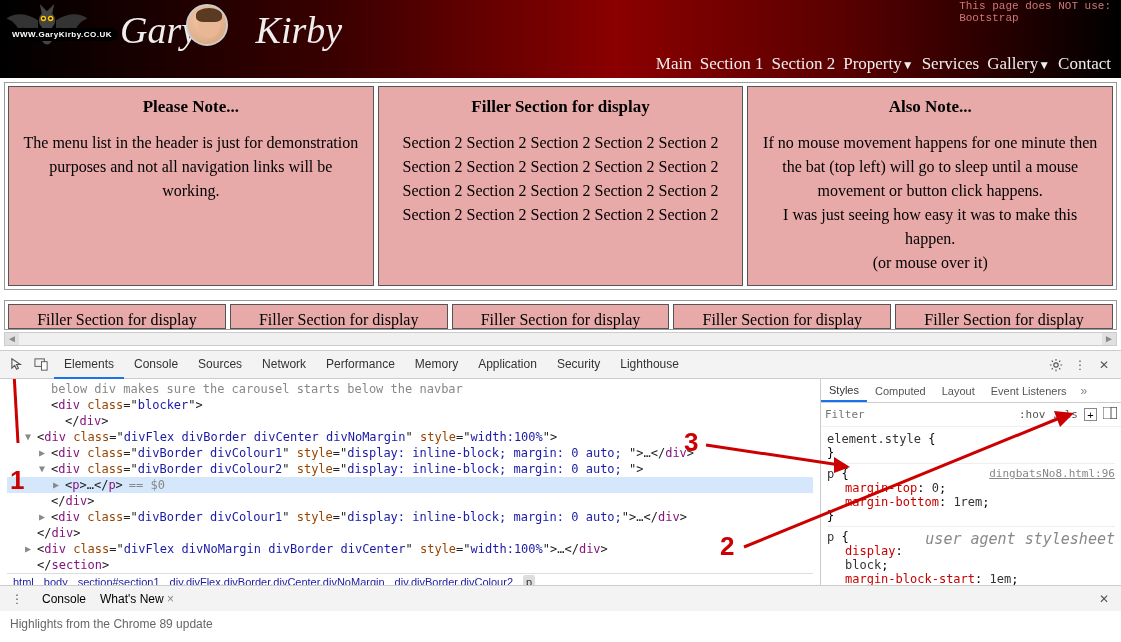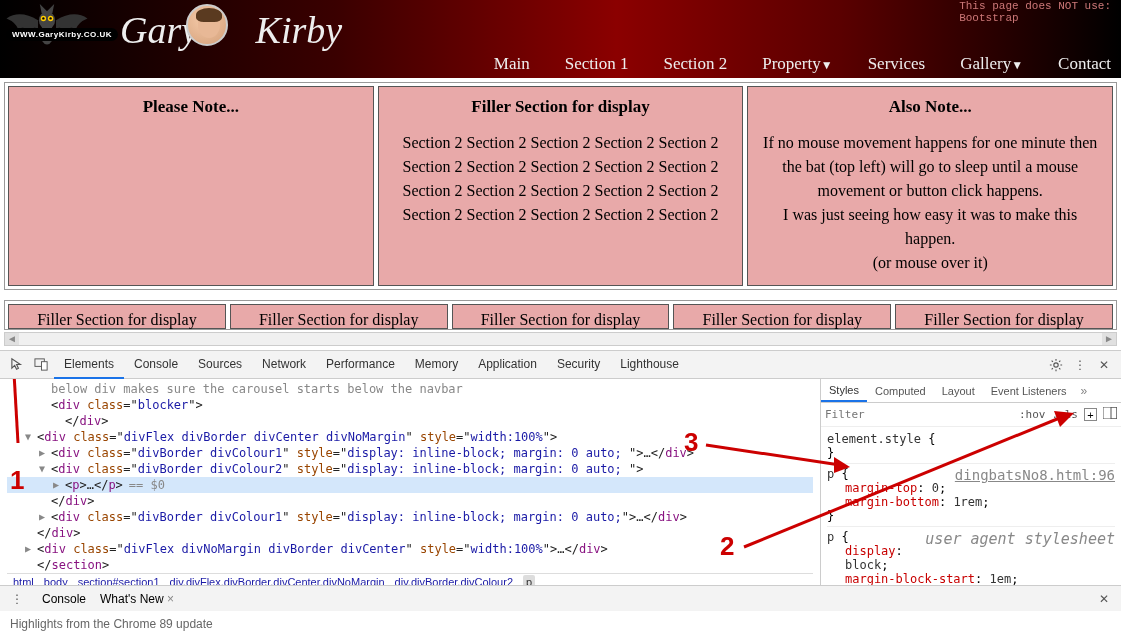--- a/index.html
+++ b/index.html
@@ -9,21 +9,21 @@
   height: 78px; position: relative; color: #fff;
 }
 .bat-logo { position: absolute; left: 2px; top: 2px; width: 95px; }
 .bat-svg { width: 90px; height: 50px; }
 .url-banner { position: absolute; left: 4px; top: 26px; background: #000; color: #fff; font-size: 8px; padding: 2px 6px; border-radius: 8px; font-family: Arial; font-weight: bold; letter-spacing: 0.5px; }
 .script-name { position: absolute; left: 120px; top: 8px; font-family: 'Brush Script MT', cursive; font-size: 38px; font-style: italic; color: #eee; }
 .avatar { position: absolute; left: 186px; top: 4px; width: 42px; height: 42px; border-radius: 50%; background: radial-gradient(circle at 40% 35%, #f4c9a8, #d4a07a); border: 2px solid #ccc; overflow: hidden; }
 .avatar::before { content: ""; position: absolute; top: 6px; left: 10px; width: 22px; height: 26px; background: #e8b896; border-radius: 40% 40% 50% 50%; }
 .avatar::after { content: ""; position: absolute; top: 2px; left: 8px; width: 26px; height: 14px; background: #5a3a20; border-radius: 50% 50% 30% 30%; }
 .notice { position: absolute; right: 10px; top: 0px; font-family: 'Courier New', monospace; font-size: 11px; color: #c77; text-align: left; }
-.navbar { position: absolute; bottom: 4px; right: 10px; display: flex; gap: 35px; }
+.navbar { position: absolute; bottom: 4px; right: 10px; display: flex; gap: 8px; }
 .navbar a { color: #eee; text-decoration: none; font-size: 17px; font-family: Georgia, serif; cursor: pointer; }
 .dropdown-arrow { font-size: 12px; vertical-align: middle; }
 .content { padding: 4px; }
 .flex-row { display: flex; gap: 4px; border: 1px solid #999; padding: 3px; }
 .box { flex: 1; background: #e8a9a9; border: 1px solid #555; padding: 10px 12px; text-align: center; }
 .box h3 { font-weight: bold; margin-bottom: 14px; font-size: 17px; }
 .box p { font-size: 16px; line-height: 1.5; }
 .filler-row { display: flex; gap: 4px; border: 1px solid #999; padding: 3px 3px 0 3px; margin-top: 10px; overflow: hidden; height: 30px; }
 .filler-box { flex: 1; background: #e8a9a9; border: 1px solid #555; padding: 6px; text-align: center; font-size: 16px; white-space: nowrap; }
 .scroll-controls { display: flex; justify-content: space-between; background: #f0f0f0; border: 1px solid #ccc; height: 14px; margin-top: 2px; }
@@ -55,21 +55,21 @@
 .dt-styles-tab.active { border-bottom: 2px solid #1a73e8; color: #333; }
 .dt-more { padding: 0 6px; color: #888; }
 .dt-filter-row { display: flex; align-items: center; border-bottom: 1px solid #eee; height: 24px; padding: 0 4px; gap: 6px; }
 .dt-filter { flex: 1; border: none; font-size: 11px; color: #888; outline: none; font-family: Consolas, monospace; }
 .dt-hov-cls { font-size: 11px; color: #555; font-family: Consolas, monospace; cursor: pointer; }
 .dt-plus { border: 1px solid #888; width: 13px; height: 13px; font-size: 11px; display: flex; align-items: center; justify-content: center; cursor: pointer; }
 .dt-panel-btn { cursor: pointer; }
 .dt-rules { flex: 1; font-family: Consolas, monospace; font-size: 12px; padding: 2px 6px; overflow: hidden; }
 .dt-rule-block { border-bottom: 1px solid #eee; padding: 3px 0; position: relative; }
 .dt-selector { color: #333; }
-.dt-src { float: right; color: #888; font-size: 14px; text-decoration: underline; cursor: pointer; }
+.dt-src { float: right; color: #888; font-size: 11px; text-decoration: underline; cursor: pointer; }
 .dt-prop { padding-left: 18px; }
 .dt-prop-n { color: #c80000; }
 .dt-prop-v { color: #333; }
 .dt-ua { float: right; color: #888; font-size: 15px; font-style: italic; }
 .dt-bottom { border-top: 1px solid #ccc; display: flex; align-items: center; height: 26px; padding: 0 6px; gap: 14px; background: #f3f3f3; }
 .dt-btab { font-size: 12px; cursor: pointer; }
 .dt-btab.active::after { content: " ×"; color: #888; }
 .dt-footer { padding: 6px 10px; font-size: 12px; color: #666; }
 .annotation { position: absolute; font-weight: bold; color: #c00; font-size: 26px; font-family: Arial; pointer-events: none; }
 .arrow-svg { position: absolute; pointer-events: none; }
@@ -109,20 +109,21 @@
       <a>Services</a>
       <a>Gallery<span class="dropdown-arrow">▼</span></a>
       <a>Contact</a>
     </div>
 </div>
 
 <div class="content">
   <div class="flex-row" id="info-row">
       <div class="box">
         <h3>Please Note...</h3>
+        <p>The menu list in the header is just for demonstration purposes and not all navigation links will be working.</p>
       </div>
       <div class="box">
         <h3>Filler Section for display</h3>
         <p>Section 2 Section 2 Section 2 Section 2 Section 2 Section 2 Section 2 Section 2 Section 2 Section 2 Section 2 Section 2 Section 2 Section 2 Section 2 Section 2 Section 2 Section 2 Section 2 Section 2</p>
       </div>
       <div class="box">
         <h3>Also Note...</h3>
         <p>If no mouse movement happens for one minute then the bat (top left) will go to sleep until a mouse movement or button click happens.<br>I was just seeing how easy it was to make this happen.<br>(or mouse over it)</p>
       </div>
     </div>

